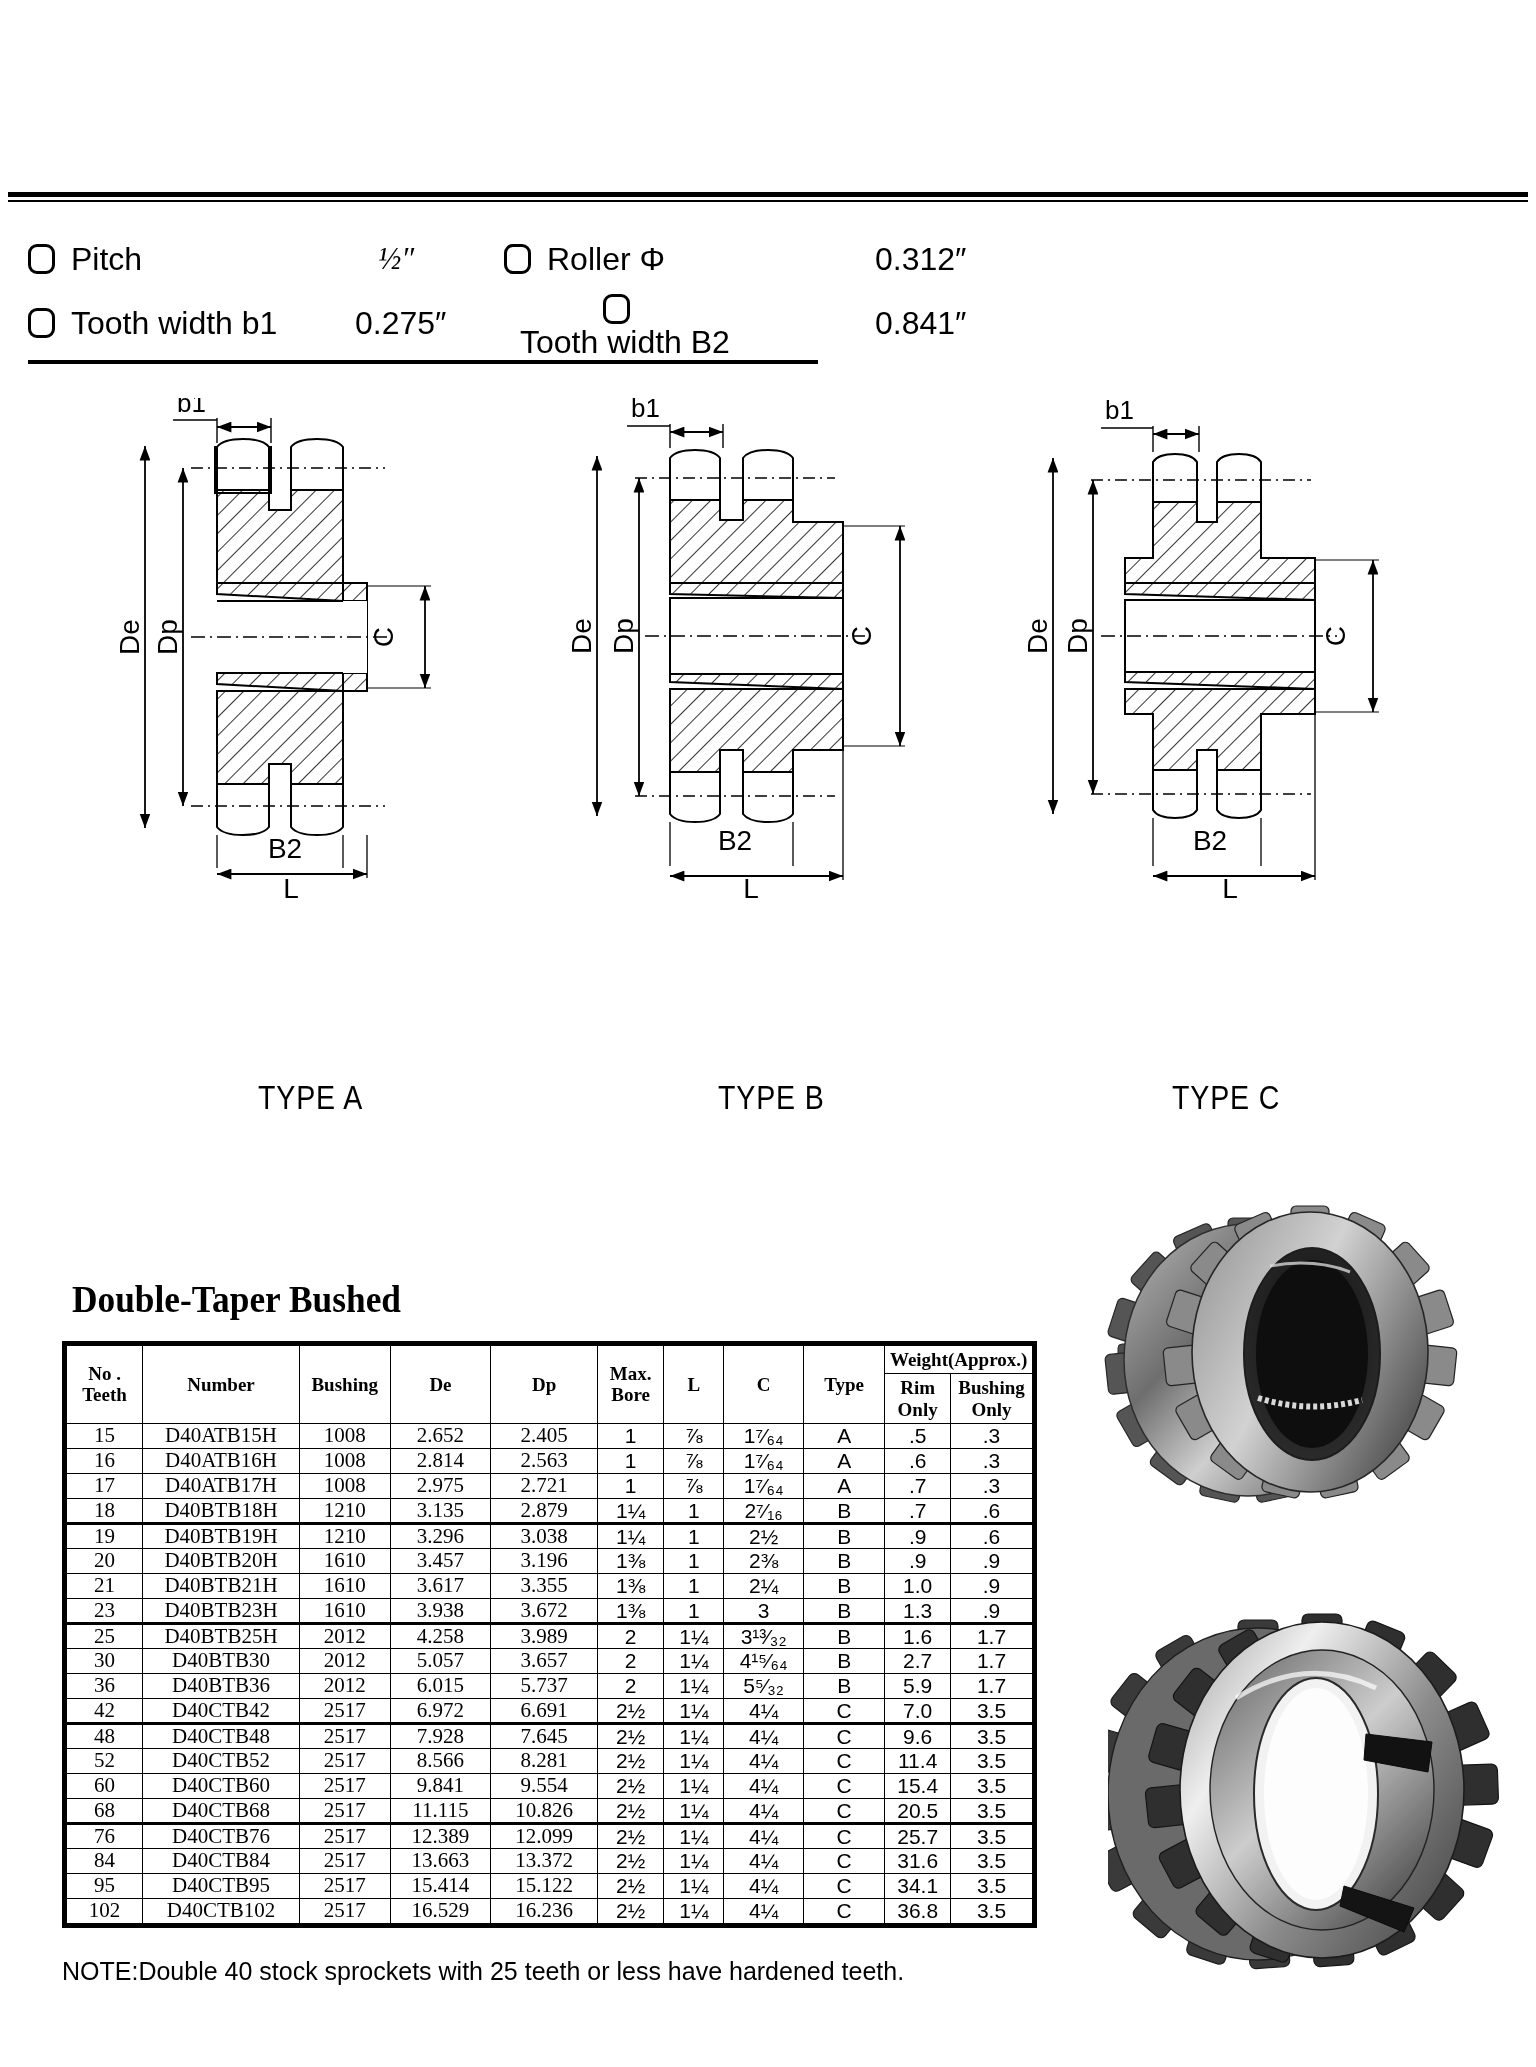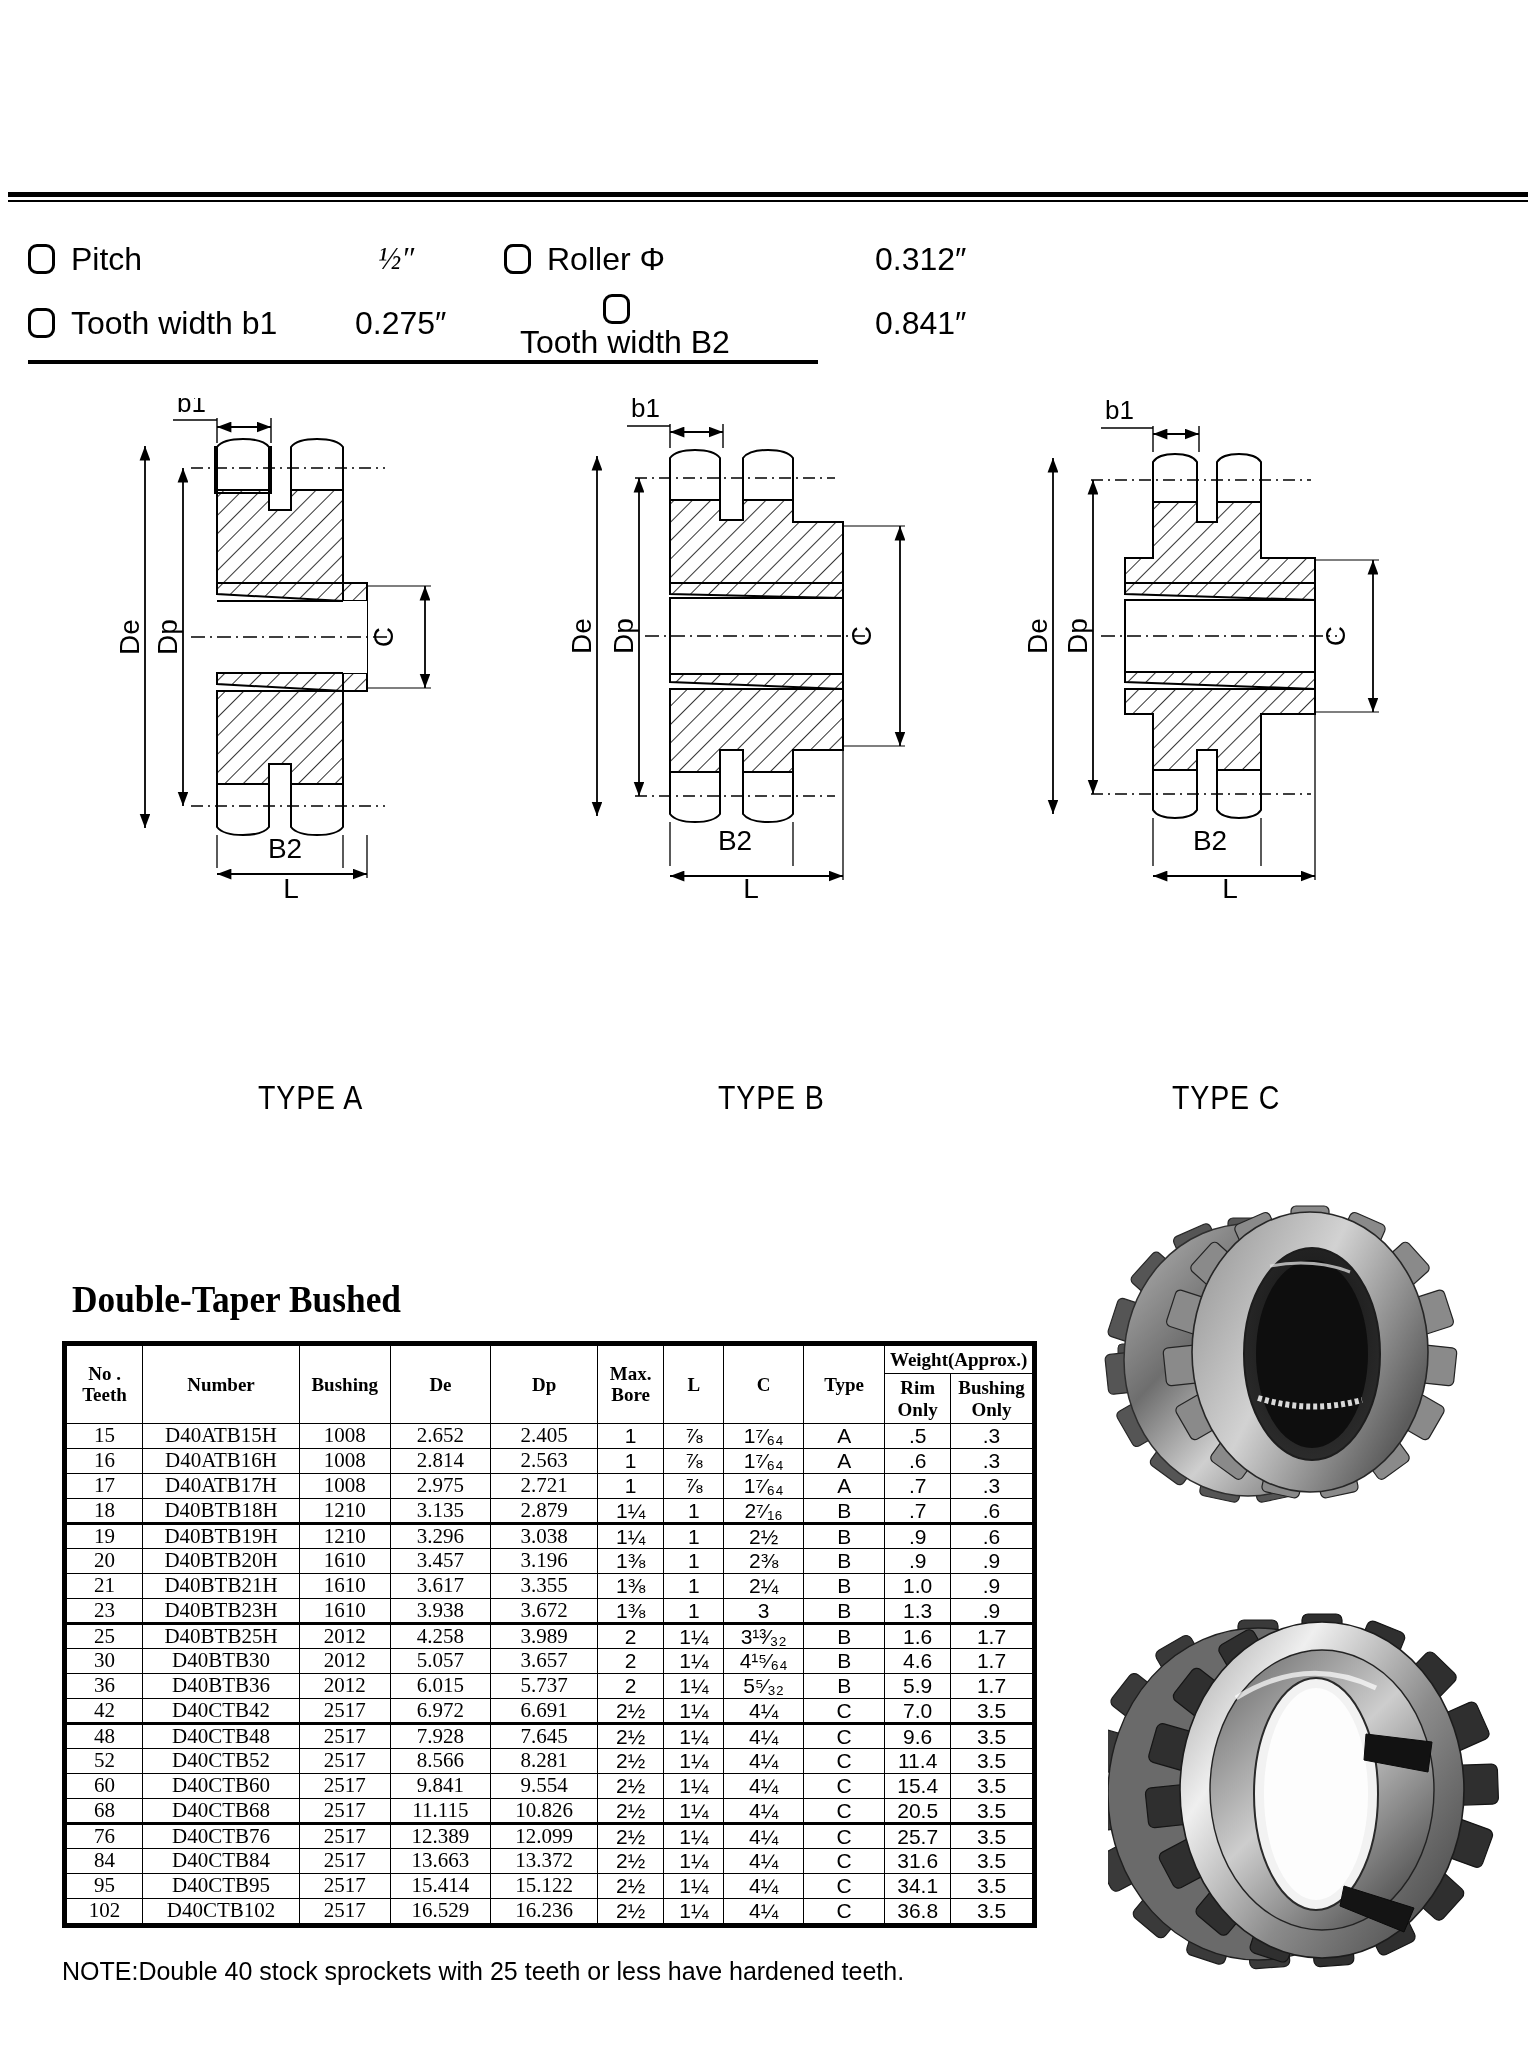--- a/index.html
+++ b/index.html
@@ -563,21 +563,21 @@
         <tr>
           <td class="num">30</td>
           <td class="num">D40BTB30</td>
           <td class="num">2012</td>
           <td class="num">5.057</td>
           <td class="num">3.657</td>
           <td class="frac">2</td>
           <td class="frac">1¼</td>
           <td class="frac">4¹⁵⁄₆₄</td>
           <td class="typ">B</td>
-          <td class="wt">4.6</td>
+          <td class="wt">2.7</td>
           <td class="wt">1.7</td>
         </tr>
         <tr>
           <td class="num">36</td>
           <td class="num">D40BTB36</td>
           <td class="num">2012</td>
           <td class="num">6.015</td>
           <td class="num">5.737</td>
           <td class="frac">2</td>
           <td class="frac">1¼</td>

